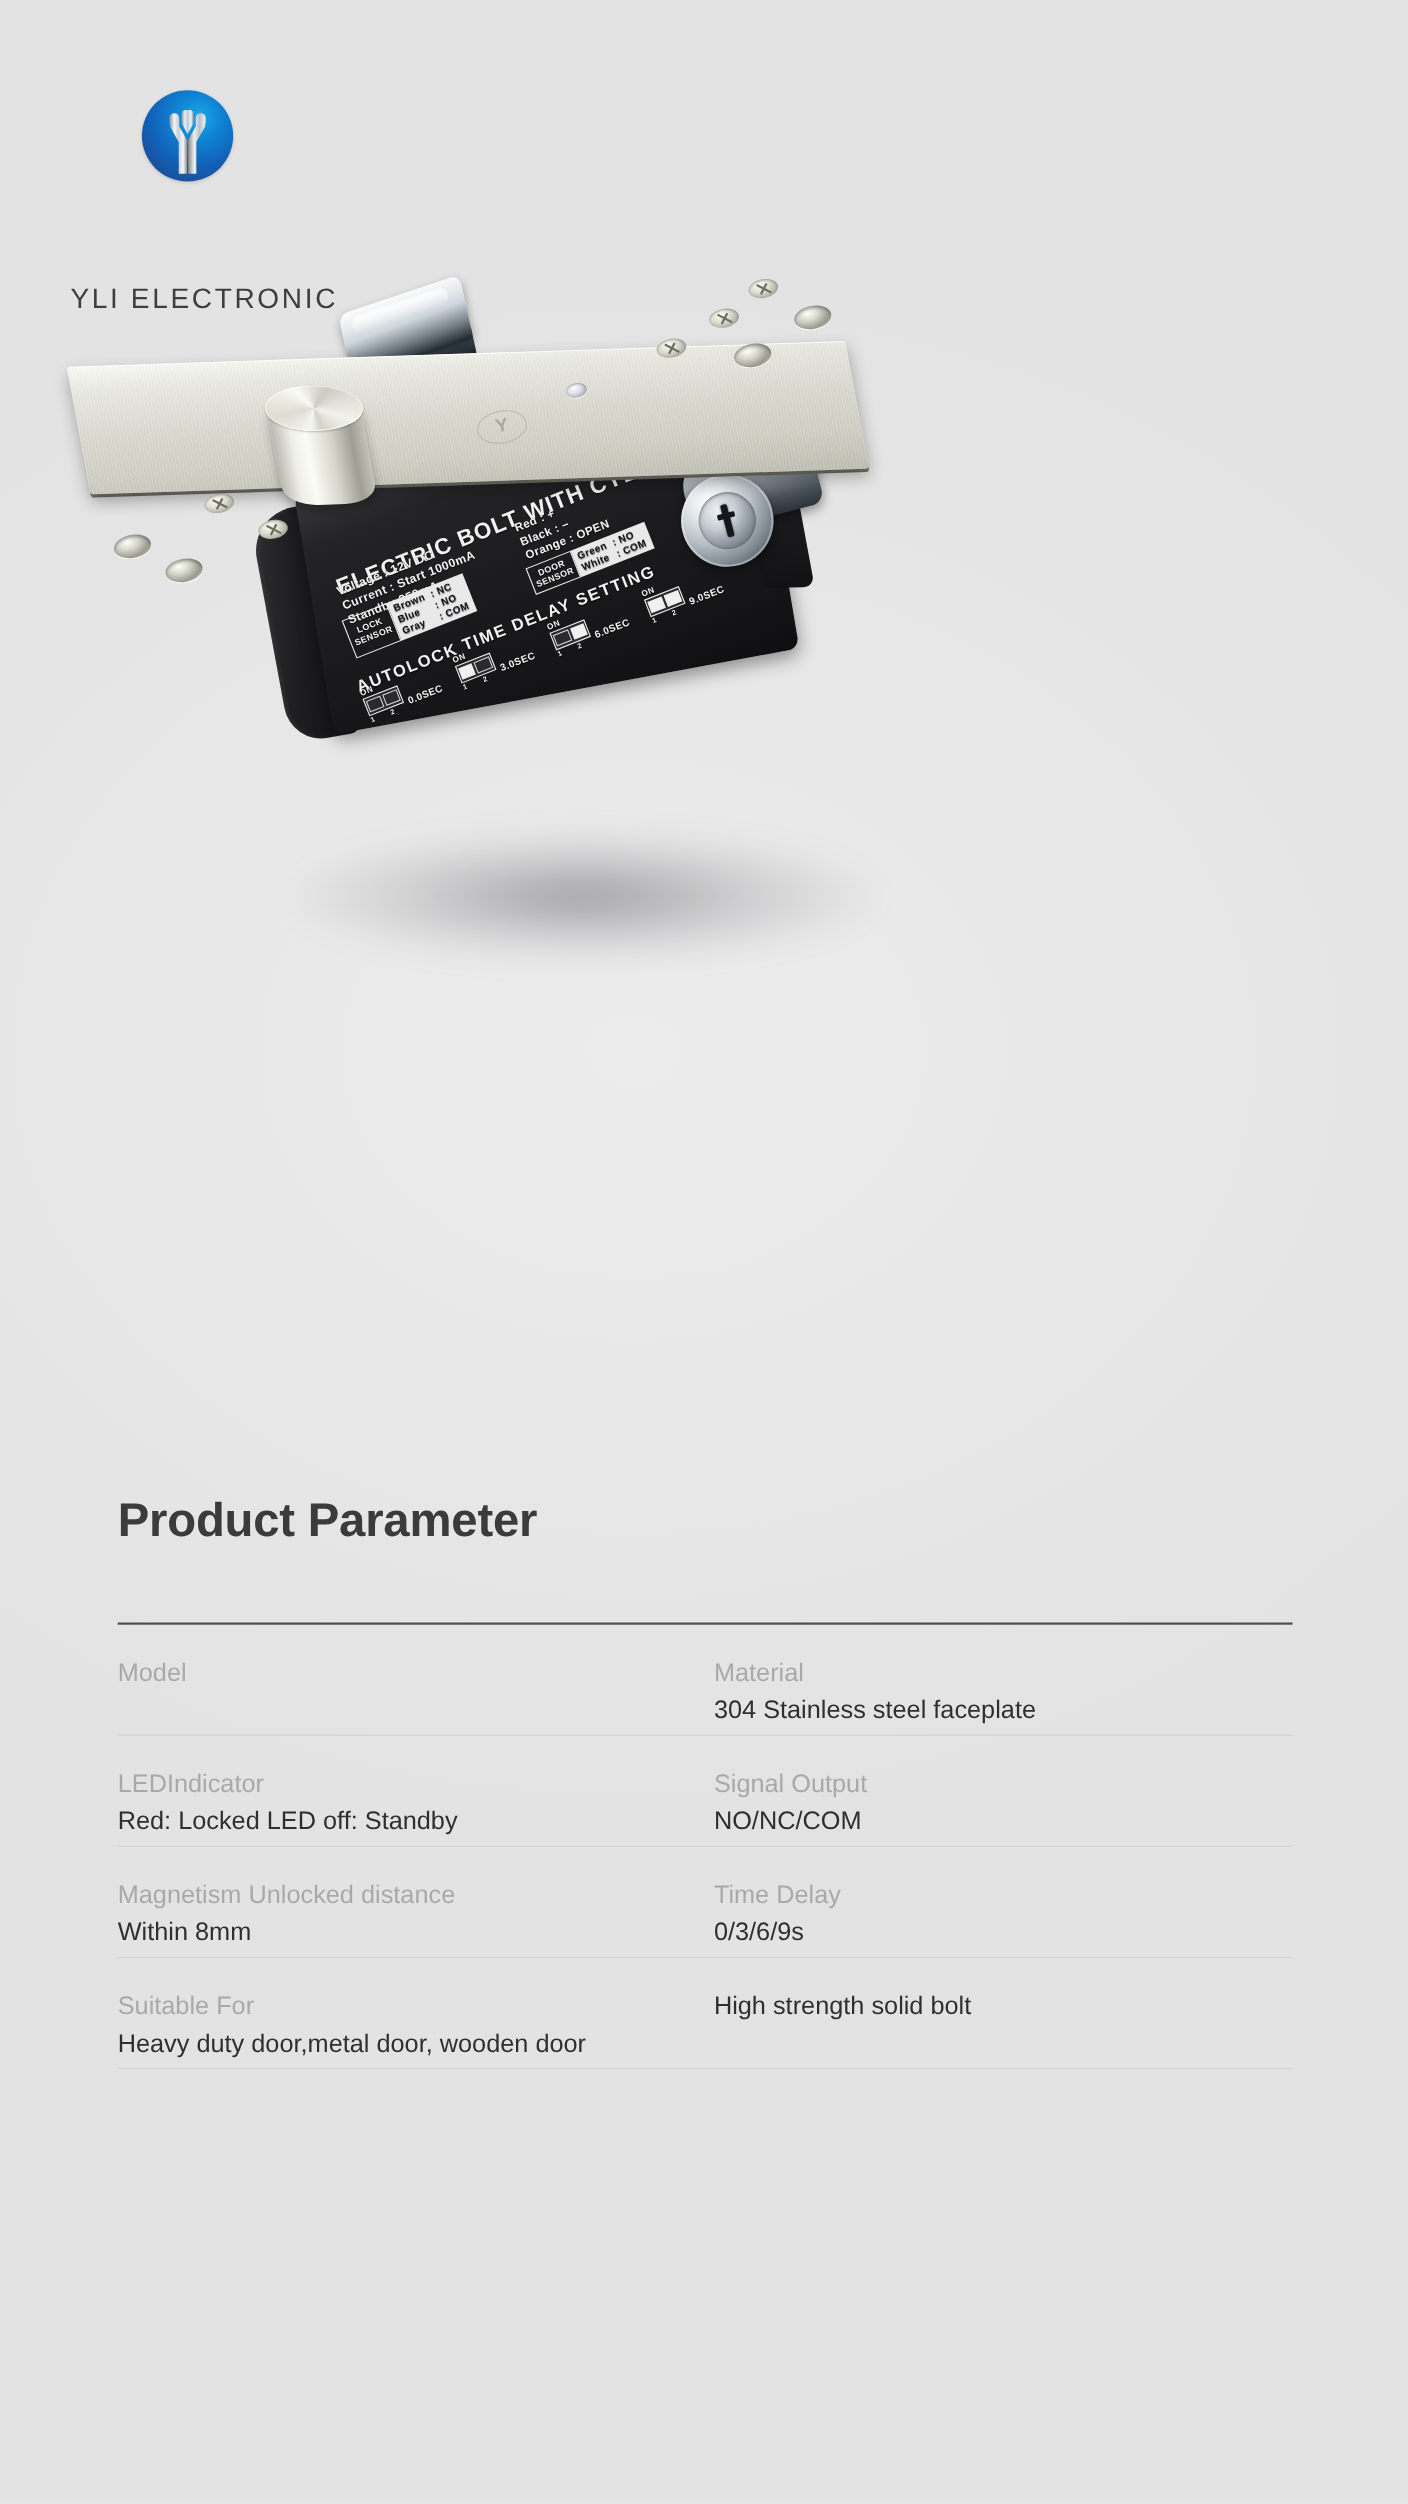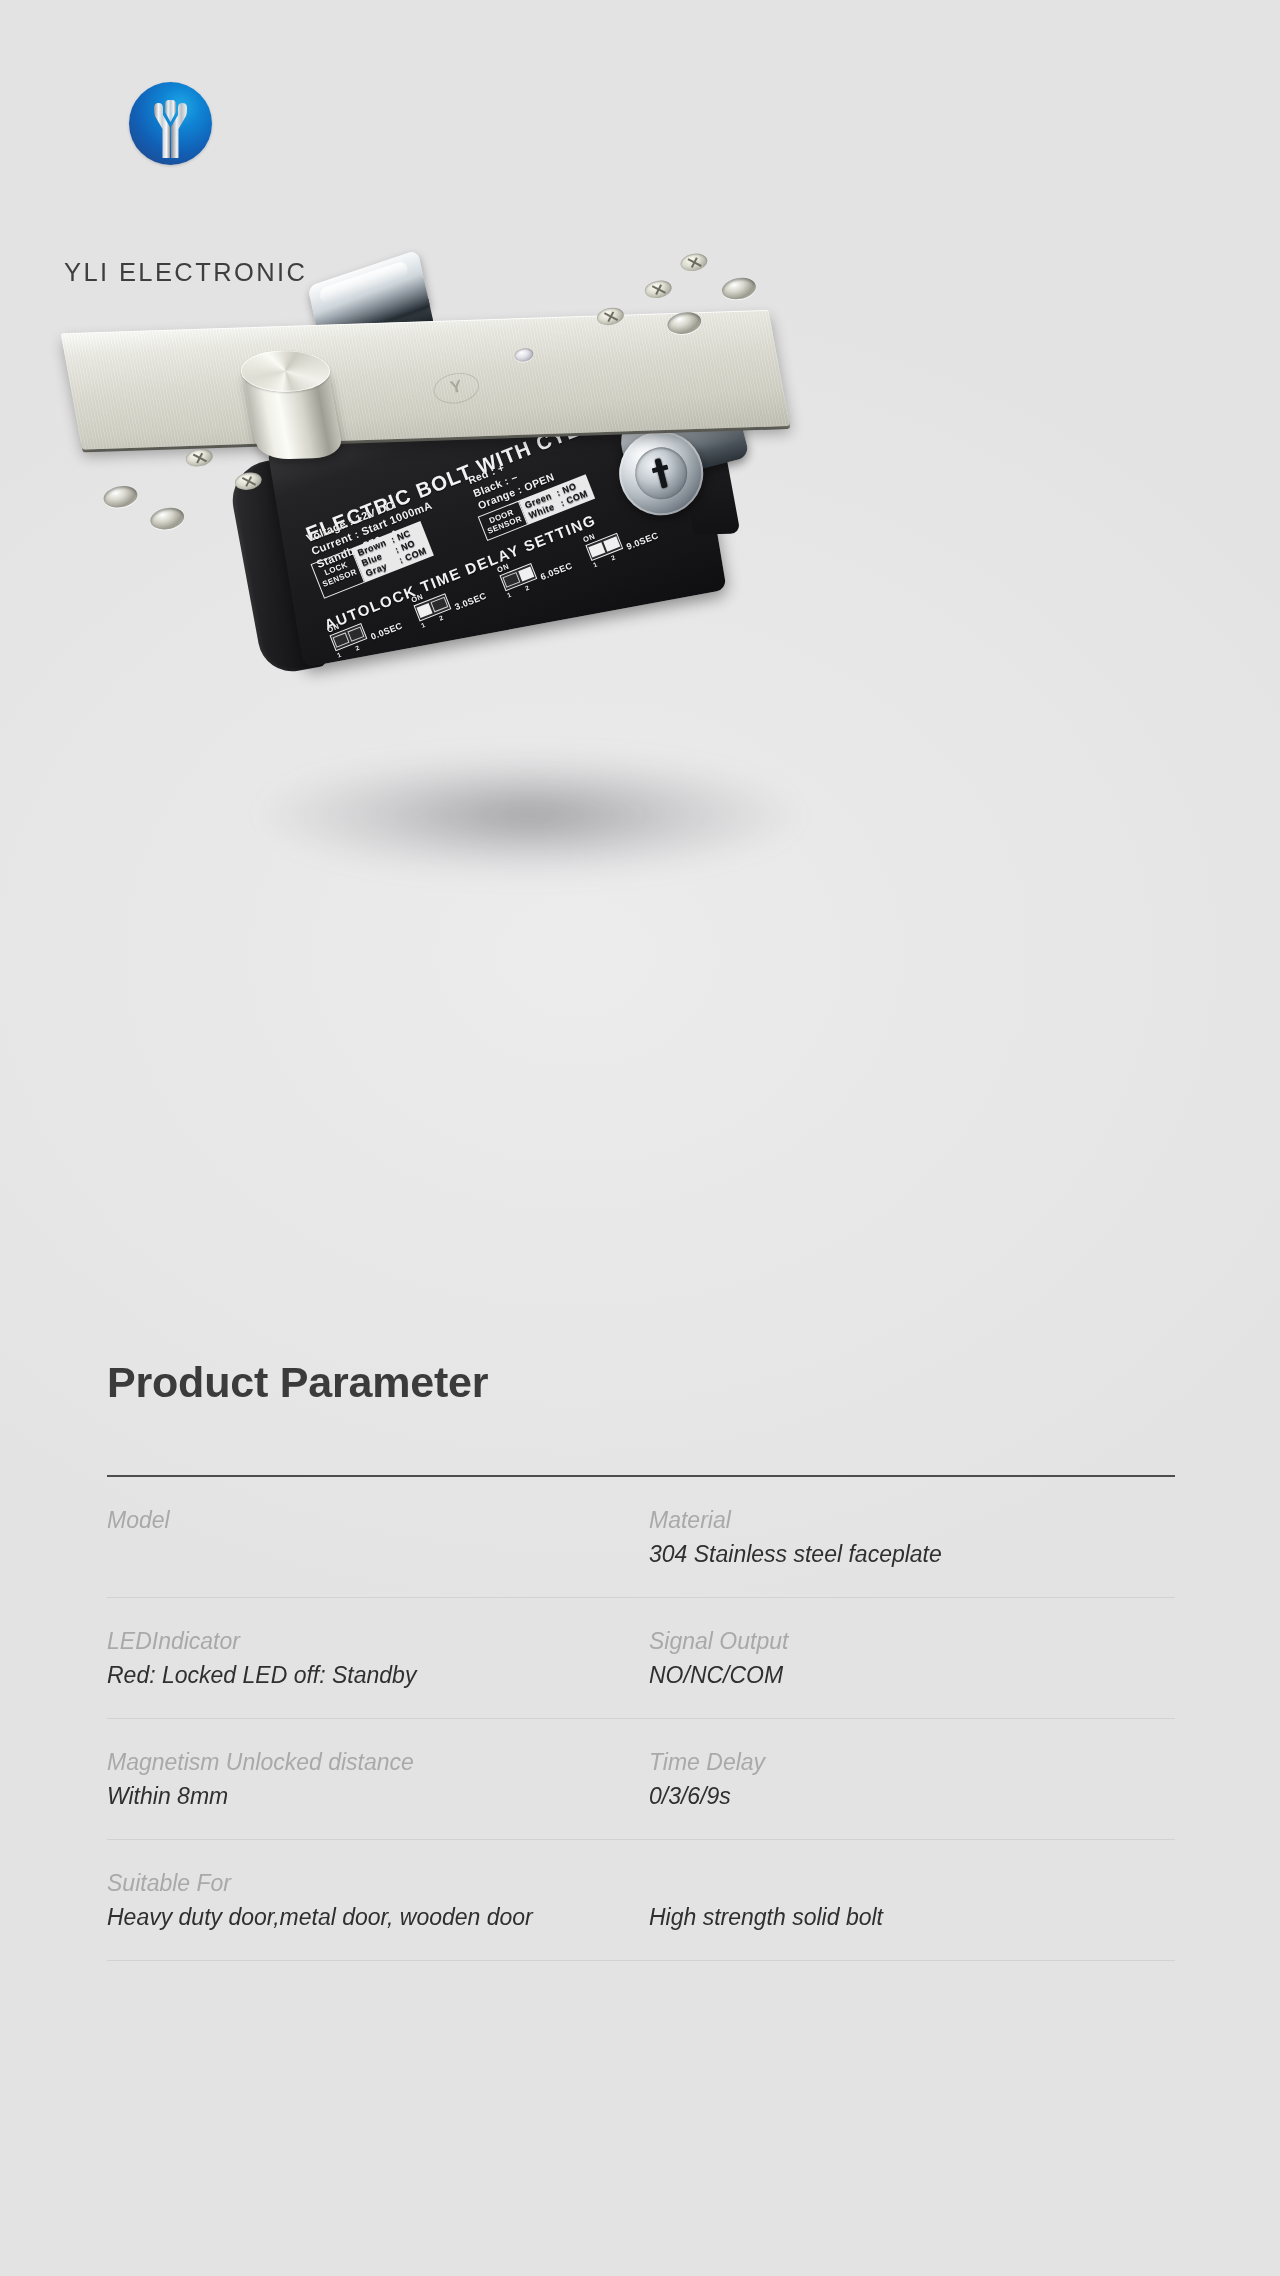--- a/index.html
+++ b/index.html
@@ -265,24 +265,23 @@
     position:absolute; left:107px; top:0; font-size:43px; font-weight:700;
     color:#3b3b3b; letter-spacing:-.2px; white-space:nowrap;
   }
   .rule-top {
     position:absolute; left:107px; top:117px; width:1068px; height:2px;
     background:#4d4d4d;
   }
   .spec-table { position:absolute; left:107px; top:119px; width:1068px; }
   .spec-row {
     display:flex; border-bottom:1px solid #d2d2d2;
-    padding:28px 0 28px 0;
-    font-style:italic;
-  }
-  .spec-row:last-child { border-bottom:1px solid #d2d2d2;align-items:flex-end; }
+    padding:28px 0 8px 0;
+  }
+  .spec-row:last-child { border-bottom:1px solid #d2d2d2; }
   .spec-cell { width:50%; padding-right:24px; }
   .spec-cell.right { padding-left:8px; }
   .spec-label {
     font-size:23px; color:#a9a9a9; font-weight:400;
     line-height:30px; margin-bottom:4px;
   }
   .spec-value {
     font-size:23px; color:#2f2f2f; font-weight:400; line-height:30px;
   }
 </style>

